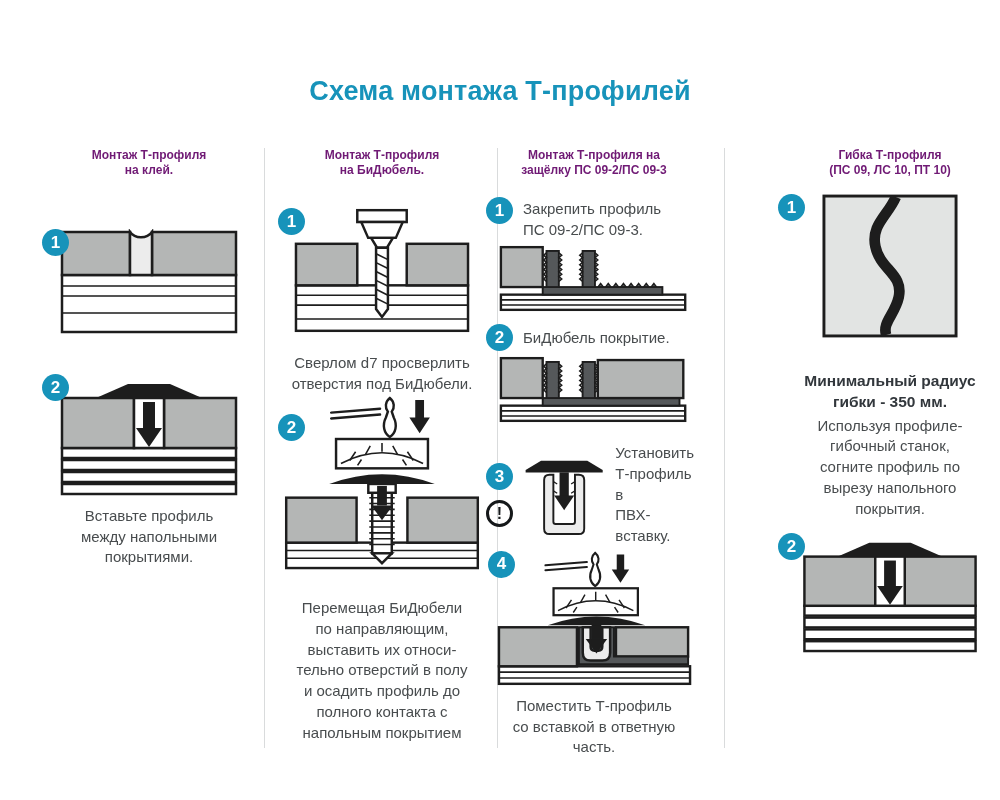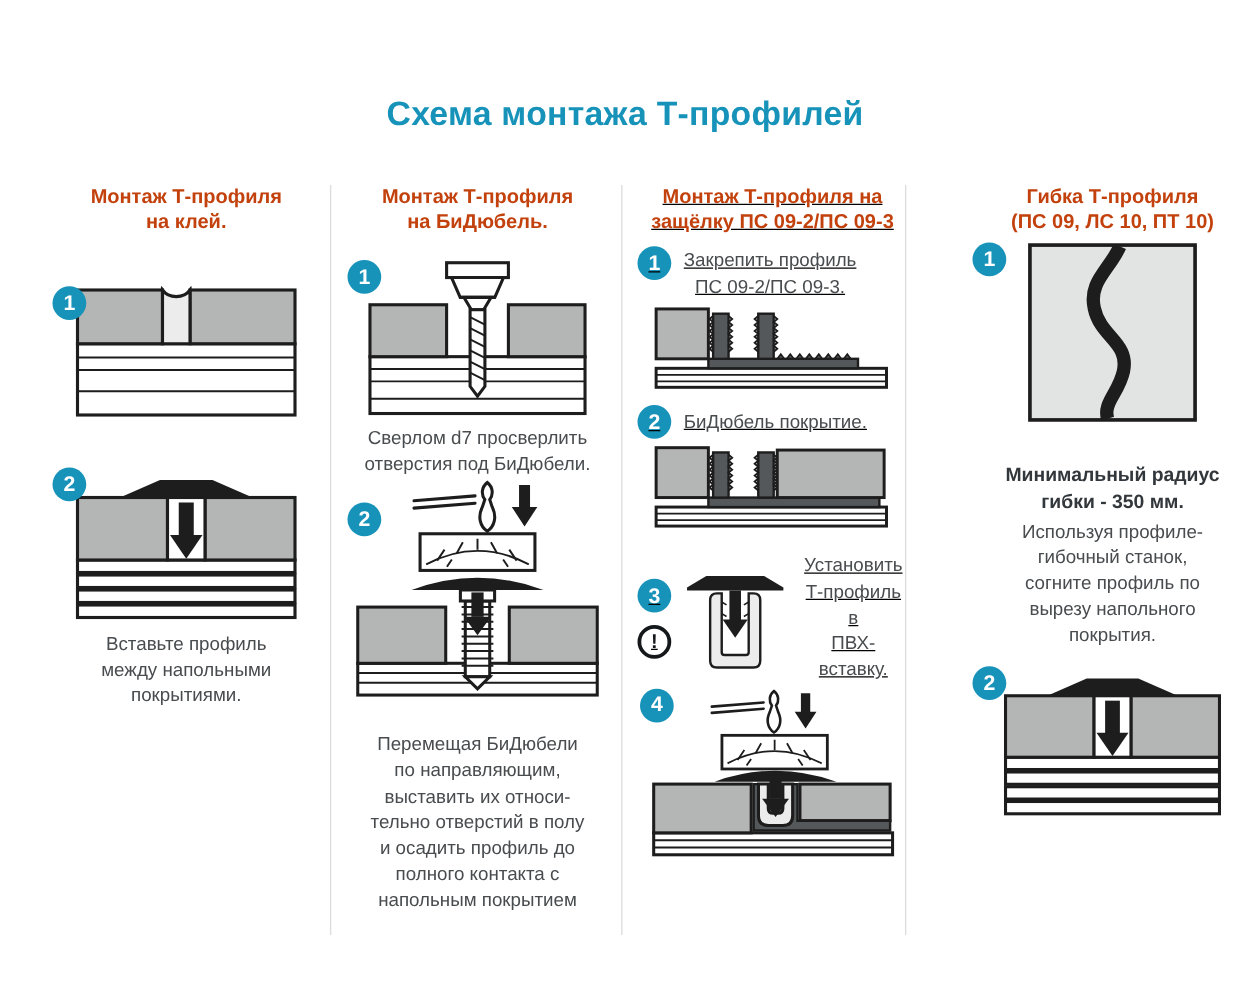--- a/index.html
+++ b/index.html
@@ -4,34 +4,34 @@
 <style>
   html,body{margin:0;padding:0;background:#fff;}
   .page{position:relative;width:1000px;height:800px;background:#ffffff;overflow:hidden;
         font-family:"Liberation Sans", sans-serif;border-radius:17px;}
   .title{position:absolute;top:76px;left:0;width:100%;text-align:center;
          font-size:27px;font-weight:bold;color:#1793ba;letter-spacing:.2px;}
   .divider{position:absolute;top:148px;height:600px;width:1px;background:#d9dbdc;}
   .col{position:absolute;top:148px;}
   .col-1{left:40px;width:218px;}
   .col-2{left:276px;width:212px;}
-  .col-3{left:510px;width:216px;text-decoration:underline;}
+  .col-3{left:486px;width:216px;}
   .col-4{left:776px;width:228px;}
-  .hdr{font-size:16px;font-weight:bold;color:#c2410c;text-align:center;
+  .hdr{font-size:12px;font-weight:bold;color:#701a75;text-align:center;
        line-height:1.25;white-space:pre-line;min-height:40px;}
   .step{position:relative;}
   .badge{width:27px;height:27px;border-radius:50%;background:#1793ba;color:#fff;
          font-weight:bold;font-size:17px;display:flex;align-items:center;justify-content:center;
          flex:0 0 27px;}
   .badge.abs{position:absolute;left:2px;top:0;}
   .warn{width:21px;height:21px;border-radius:50%;border:3px solid #15181a;color:#15181a;
         font-weight:bold;font-size:16px;display:flex;align-items:center;justify-content:center;}
   .cap{font-size:15px;color:#484c4e;line-height:1.38;white-space:pre-line;
        text-align:center;margin:0;}
-  .cap.left{text-align:center;}
+  .cap.left{text-align:left;}
   .cap.bold{font-weight:bold;color:#32373c;font-size:15.5px;}
   .ill{display:block;margin-left:auto;margin-right:auto;}
   .row{display:flex;}
   
   .o{stroke:#1d1d1d;stroke-width:2.5;fill:none;stroke-linecap:round;}
   .w{fill:#ffffff;stroke:#1d1d1d;stroke-width:2.5;}
   .g{fill:#b4b6b5;stroke:#1d1d1d;stroke-width:2.5;}
   .lt{fill:#ececec;stroke:#1d1d1d;stroke-width:2.5;}
   .q{fill:#e2e4e3;stroke:#1d1d1d;stroke-width:3;}
   .d{fill:#55585a;stroke:#1d1d1d;stroke-width:2;}
@@ -111,21 +111,21 @@
         <rect class="w" x="2" y="78" width="174" height="46"></rect>
         <path class="thin" d="M2,88 H176 M2,98 H176 M2,112 H176"></path>
         <rect class="g" x="2" y="36" width="62" height="42"></rect>
         <rect class="g" x="114" y="36" width="62" height="42"></rect>
         <rect class="w" x="64" y="2" width="50" height="12"></rect>
         <path class="w" d="M68,14 H110 L103,30 H75 Z"></path>
         <path class="w" d="M78,30 H100 L94,40 H84 Z"></path>
         <path class="w" d="M83,40 h12 v62 l-6,8 -6,-8 z"></path>
         <path class="thin" d="M83,46 l12,6 M83,55 l12,6 M83,64 l12,6 M83,73 l12,6 M83,82 l12,6 M83,91 l12,6"></path>
       </svg>
-      <p class="cap" style="margin-top:8px">Сверлом d7 просверлить
+      <p class="cap" style="margin-top:20px">Сверлом d7 просверлить
 отверстия под БиДюбели.</p>
     </div>
 
     <div class="step">
       <span class="badge abs" style="top:18px">2</span>
       <svg class="ill" width="196" height="174" viewBox="0 0 200 178" style="margin-top:2px">
         <rect class="w" x="2" y="150" width="196" height="26"></rect>
         <path class="thin" d="M2,158 H198 M2,166 H198"></path>
         <rect class="g" x="2" y="104" width="72" height="46"></rect>
         <rect class="g" x="126" y="104" width="72" height="46"></rect>
@@ -215,20 +215,23 @@
         <rect class="g" x="2" y="78" width="80" height="40"></rect>
         <rect class="g" x="122" y="78" width="74" height="30"></rect>
         <path class="d" d="M84,78 H120 V108 H196 V116 H84 Z"></path>
         <path class="lt" d="M88,78 H96 V98 Q96,102 100,102 H104 Q108,102 108,98 V78 H116 V104 Q116,112 108,112 H96 Q88,112 88,104 Z"></path>
         <rect class="b" x="97" y="74" width="10" height="16"></rect>
         <polygon class="b" points="91,90 113,90 102,105"></polygon>
         <path class="b" d="M52,76 Q102,58 152,76 Z"></path>
         <use href="#tapblock" transform="translate(58,38) scale(0.92)"></use>
         <use href="#hammerarrow" transform="translate(48,0) scale(0.85)"></use>
       </svg>
+      <p class="cap" style="margin-top:10px">Поместить Т-профиль
+со вставкой в ответную
+часть.</p>
     </div>
   </div>
 
   <div class="col col-4">
     <div class="hdr">Гибка Т-профиля
 (ПС 09, ЛС 10, ПТ 10)</div>
 
     <div class="step" style="margin-top:6px">
       <span class="badge abs">1</span>
       <svg class="ill" width="136" height="144" viewBox="0 0 140 148">

